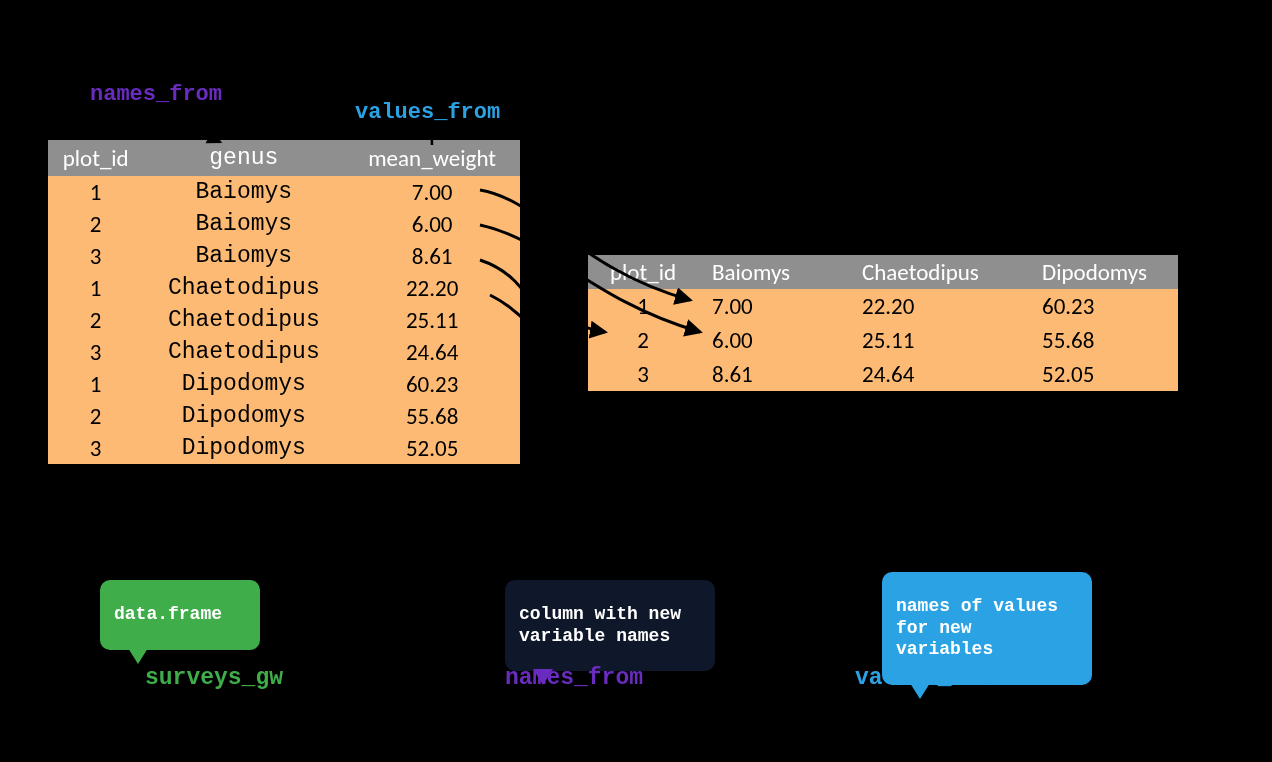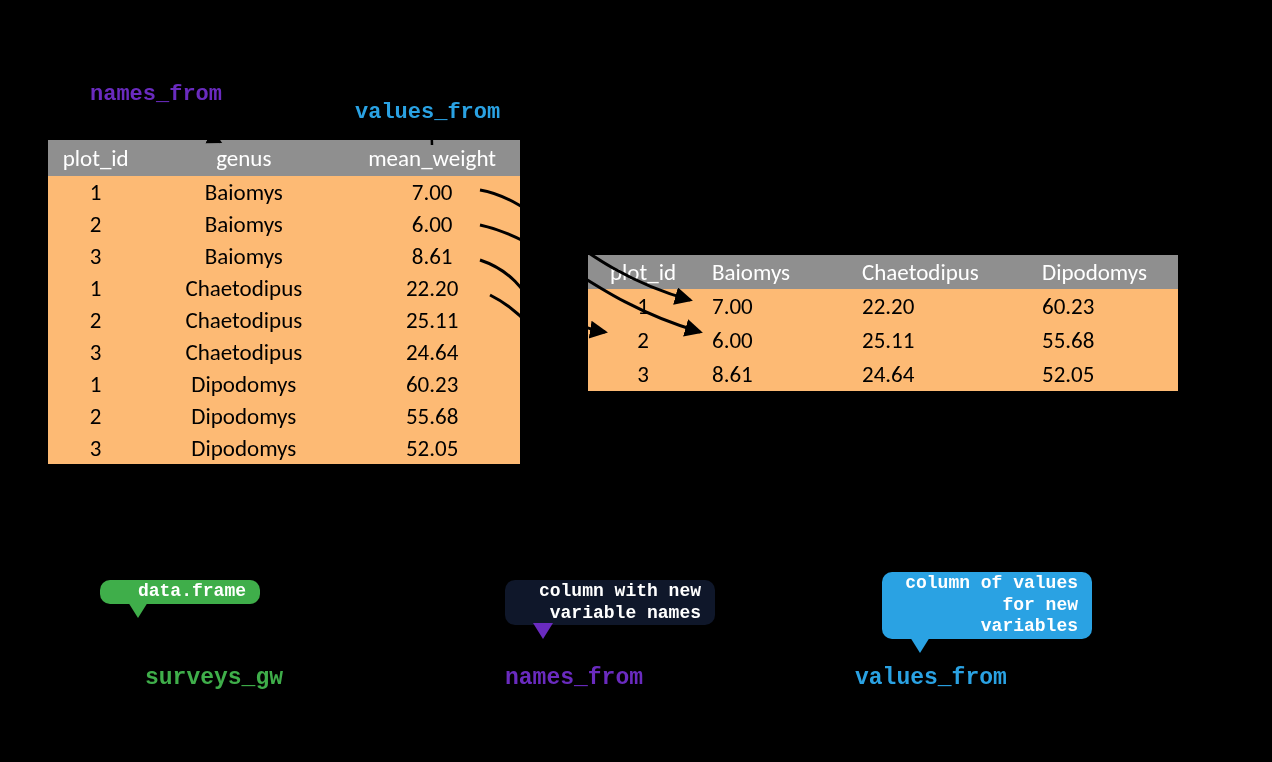--- a/index.html
+++ b/index.html
@@ -39,39 +39,39 @@
     padding: 4px 10px;
     text-align: center;
   }
   .table td {
     font-size: 23px;
     padding: 2px 10px;
     text-align: center;
   }
   .left-table { left: 48px; top: 140px; width: 472px; }
   .left-table th:nth-child(1), .left-table td:nth-child(1) { width: 95px; }
-  .left-table th:nth-child(2), .left-table td:nth-child(2) { width: 200px; }
+  .left-table th:nth-child(2), .left-table td:nth-child(2) { width: 200px; font-family: Liberation Mono, monospace; }
   .left-table th:nth-child(3), .left-table td:nth-child(3) { width: 175px; }
 
   
   .right-table { left: 588px; top: 255px; width: 590px; }
   .right-table th, .right-table td { text-align: left; padding: 3px 14px; }
   .right-table th:nth-child(1), .right-table td:nth-child(1) { width: 110px; text-align: center; }
   .right-table th:nth-child(2), .right-table td:nth-child(2) { width: 150px; }
   .right-table th:nth-child(3), .right-table td:nth-child(3) { width: 180px; }
   .right-table th:nth-child(4), .right-table td:nth-child(4) { width: 150px; }
 
   
   .bubble {
     position: absolute;
     color: #fff;
     border-radius: 10px;
     font-size: 18px;
-    text-align: right;
-    padding: 1px 14px;
+    text-align: left;
+    padding: 24px 14px;
     line-height: 1.2;
   }
   .bubble::after {
     content: "";
     position: absolute;
     bottom: -14px;
     left: 28px;
     width: 0; height: 0;
     border-left: 10px solid transparent;
     border-right: 10px solid transparent;
@@ -207,17 +207,17 @@
 
   <path d="M 558 310 C 570 320, 580 328, 605 332" stroke="#000" stroke-width="3" fill="none" marker-end="url(#arrowhead)"></path>
 
   <path d="M 160 110 C 175 120, 195 130, 220 142" stroke="#000" stroke-width="2.5" fill="none" marker-end="url(#arrowhead)"></path>
 
   <path d="M 430 128 C 432 135, 432 138, 432 145" stroke="#000" stroke-width="2.5" fill="none"></path>
 </svg>
 
 <div class="bubble bubble-green mono">data.frame</div>
 <div class="bubble bubble-purple mono">column with new variable names</div>
-<div class="bubble bubble-blue mono">column of values for new variables</div>
+<div class="bubble bubble-blue mono">names of values for new variables</div>
 
 <div class="bot-label bot-green mono">surveys_gw</div>
 <div class="bot-label bot-purple mono">names_from</div>
 <div class="bot-label bot-blue mono">values_from</div>
 
 </body></html>

